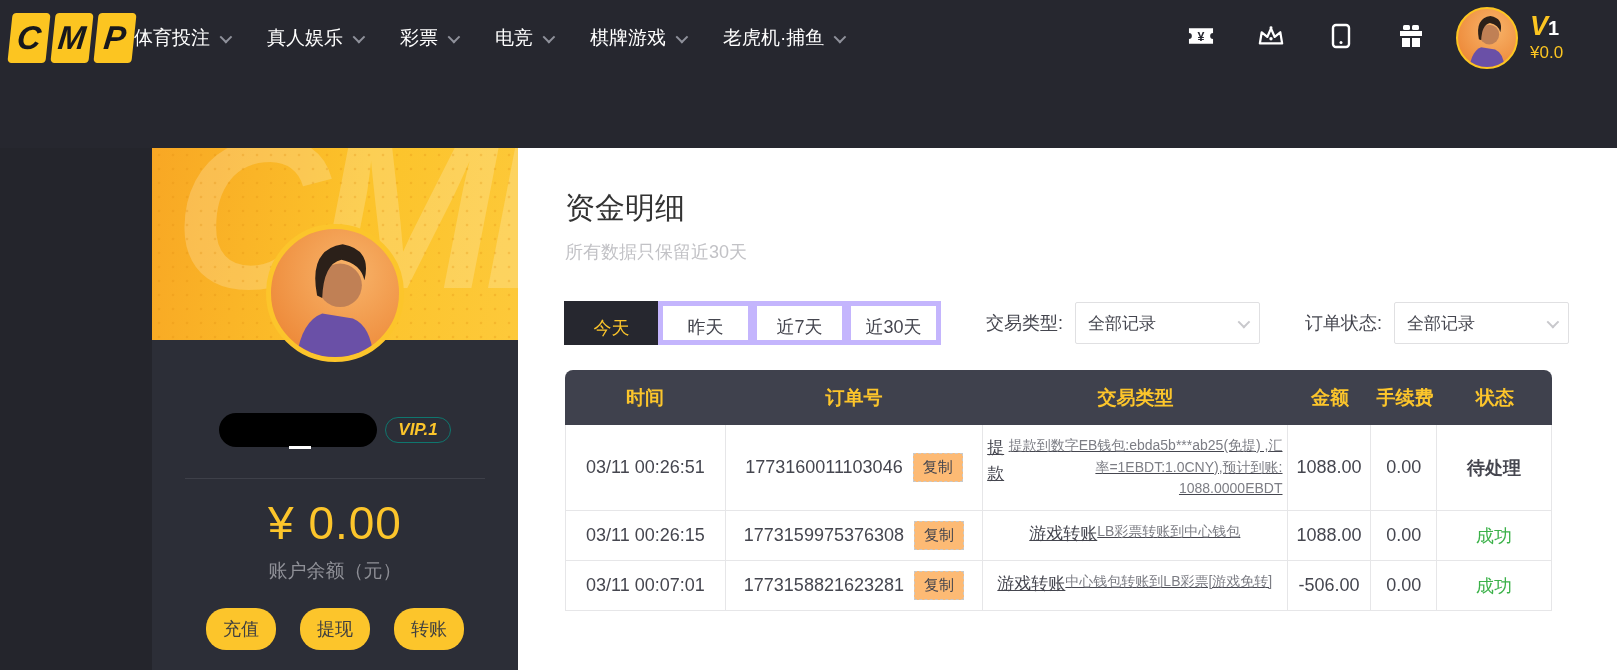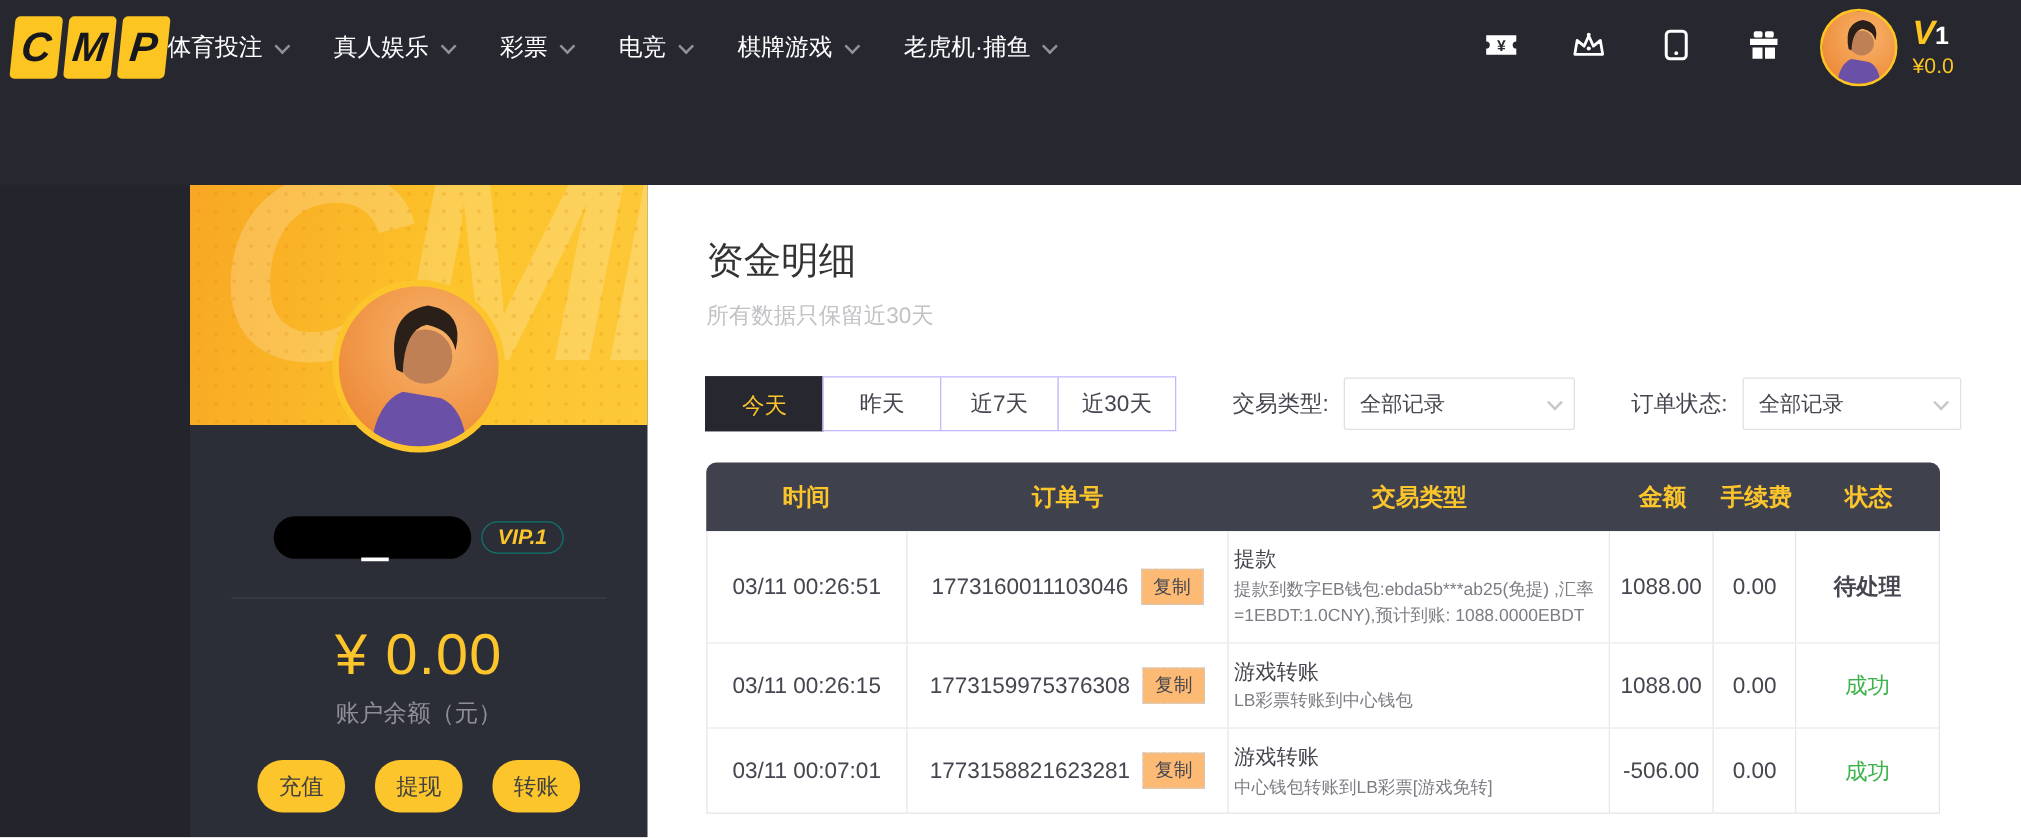--- a/index.html
+++ b/index.html
@@ -55,21 +55,21 @@
   .sidebar-buttons { position:absolute; top:460px; width:100%; display:flex; justify-content:center; gap:24px; }
   .sbtn { background:#fcc52b; color:#404040; border:none; border-radius:20px;
     padding:9px 17px; font-size:18px; cursor:pointer; font-family:inherit; }
 
   
   .page-title { position:absolute; left:565px; top:188px; font-size:30px; color:#333; }
   .page-subtitle { position:absolute; left:565px; top:240px; font-size:18px; color:#c2c2c6; }
   .controls { position:absolute; left:565px; top:301px; display:flex; align-items:center; }
   .tabs { display:flex; }
   .tab { width:95px; height:44px; line-height:42px; text-align:center; font-size:18px; color:#45464f;
-    background:#fff; border:1px solid #c4b5fd; margin-left:-1px; cursor:pointer; }
+    background:#fff; border:5px solid #c4b5fd; margin-left:-1px; cursor:pointer; }
   .tab.active { background:#26272f; color:#fcc52b; border-color:#26272f; line-height:44px; }
   .filter { display:flex; align-items:center; margin-left:45px; }
   .filter-label { font-size:18px; color:#45464f; margin-right:12px; white-space:nowrap; }
   .select { width:185px; height:42px; border:1px solid #e0e0e2; border-radius:2px; background:#fff;
     display:flex; align-items:center; justify-content:space-between; padding:8px 12px;
     font-size:17px; color:#45464f; cursor:pointer; }
   .select.narrow { width:175px; }
   .select .chev { border-color:#c8c8cc; }
 
   .table { position:absolute; left:565px; top:370px; width:987px; }
@@ -82,22 +82,22 @@
   .col-order  { width:258px; }
   .col-type   { width:305px; }
   .col-amount { width:84px; }
   .col-fee    { width:66px; }
   .col-status { width:114px; }
   .trow .c { border-right:1px solid #e6e6e8; font-size:18px; color:#45464f; padding:10px 4px; }
   .trow .c:last-child { border-right:none; }
   .cell-order { gap:10px; }
   .copy-btn { border:1px dashed #c9c9c9; background:#fdba74; color:#45464f; font-size:15px;
     padding:4px 9px; cursor:pointer; font-family:inherit; }
-  .cell-type { flex-direction:column; align-items:flex-start; justify-content:center;
-    text-align:left; padding:10px 14px; }
+  .cell-type { flex-direction:row; align-items:flex-start; justify-content:center;
+    text-align:right; padding:10px 14px;text-decoration:underline; }
   .type-title { font-size:17px; color:#45464f; line-height:1.5; }
   .type-desc { font-size:14px; color:#7c7d84; line-height:1.55; }
 </style>
 </head>
 <body>
 
 <div class="page">
 
   <div class="left-strip"></div>
 

